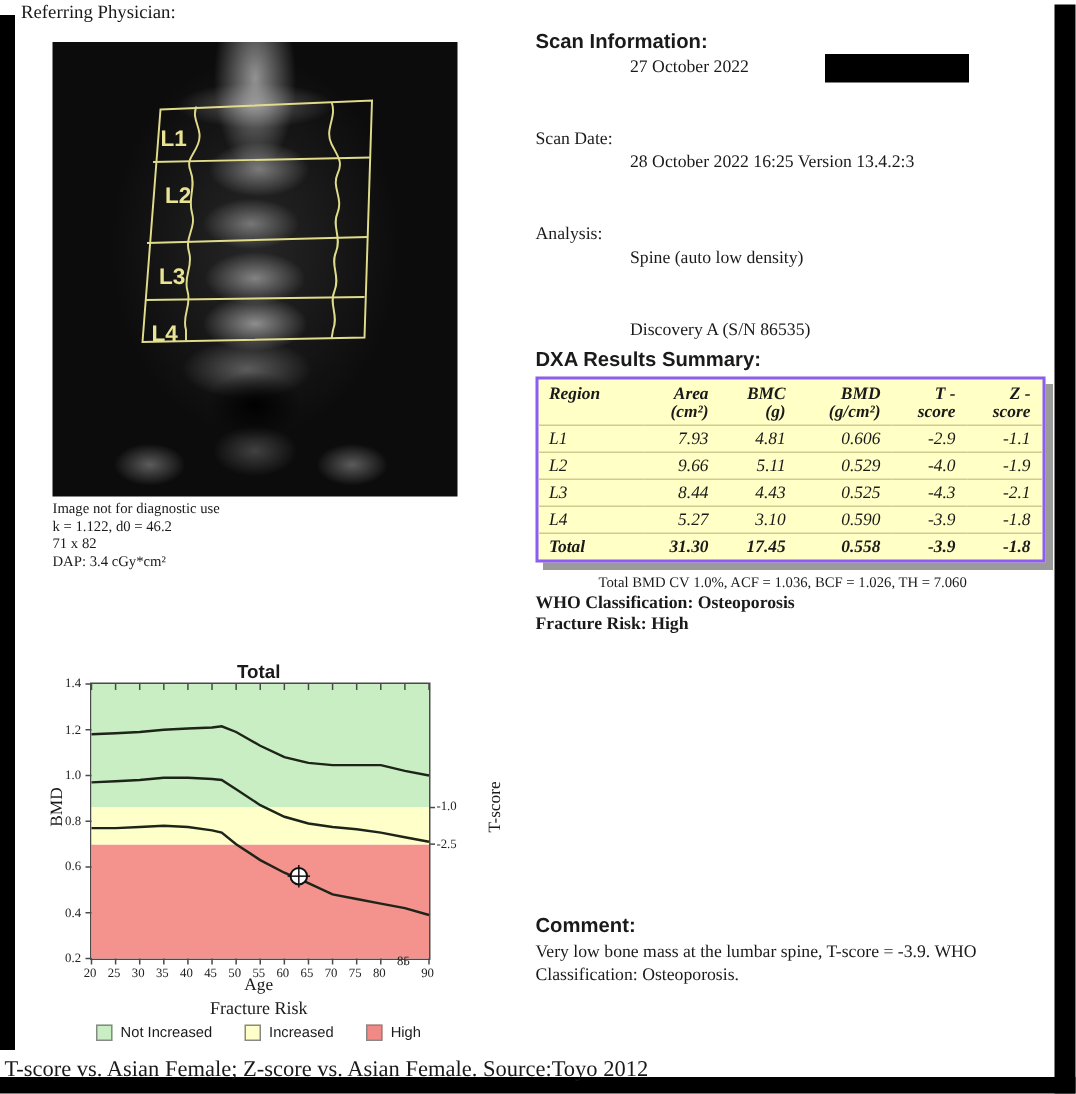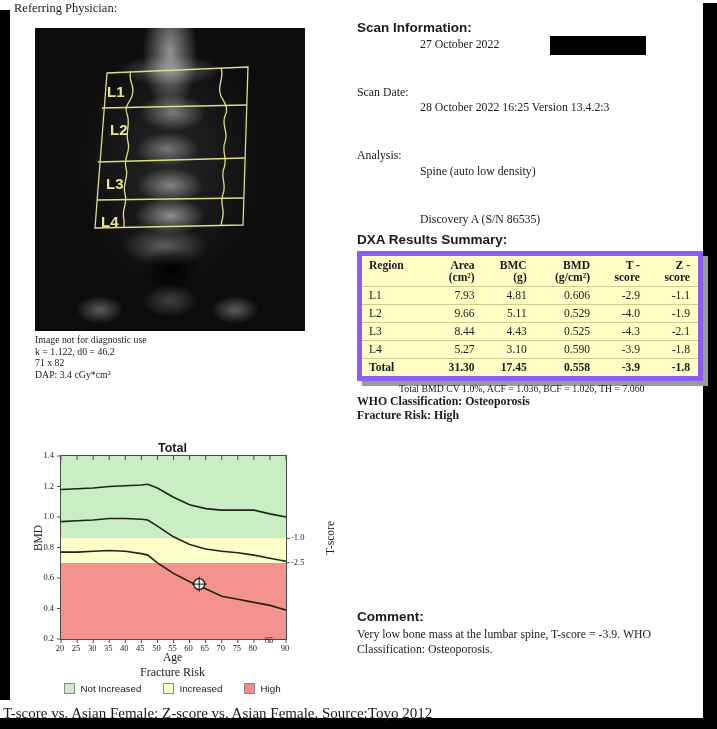--- a/index.html
+++ b/index.html
@@ -39,21 +39,21 @@
   .scaninfo{left:357px;top:20px;width:345px;}
   .scaninfo .rows{margin-top:2px;font-size:11.8px;line-height:15.4px;}
   .sirow{display:flex;}
   .sirow .lab{width:63px;flex:none;margin-top:48px;}
   .sirow .val{flex:1;}
   .redact{left:550px;top:36px;width:96px;height:19px;background:#000;}
   
   .dxa-title{left:357px;top:232px;}
   .dxa-table-wrap{
     left:357px;top:251px;width:336px;background:#ffffc6;
-    border:5px solid #8b5cf6;box-shadow:5px 5px 0 #9a9a9a;
+    border:2px solid #8b5cf6;box-shadow:5px 5px 0 #9a9a9a;font-style:italic;
   }
   table.dxa{border-collapse:collapse;width:100%;font-size:11.6px;}
   table.dxa th{font-weight:bold;text-align:right;padding:4px 8px 2px 2px;vertical-align:top;line-height:12px;}
   table.dxa th:first-child{text-align:left;padding-left:7px;}
   table.dxa td{text-align:right;padding:2px 8px 2px 2px;border-top:1px solid #cfcc92;}
   table.dxa td:first-child{text-align:left;padding-left:7px;}
   table.dxa tr.total td{font-weight:bold;}
   .tbl-foot{left:357px;top:383px;font-size:9.8px;margin-left:42px;}
   .who-line{left:357px;top:394px;font-size:11.8px;line-height:14px;font-weight:bold;}
   

